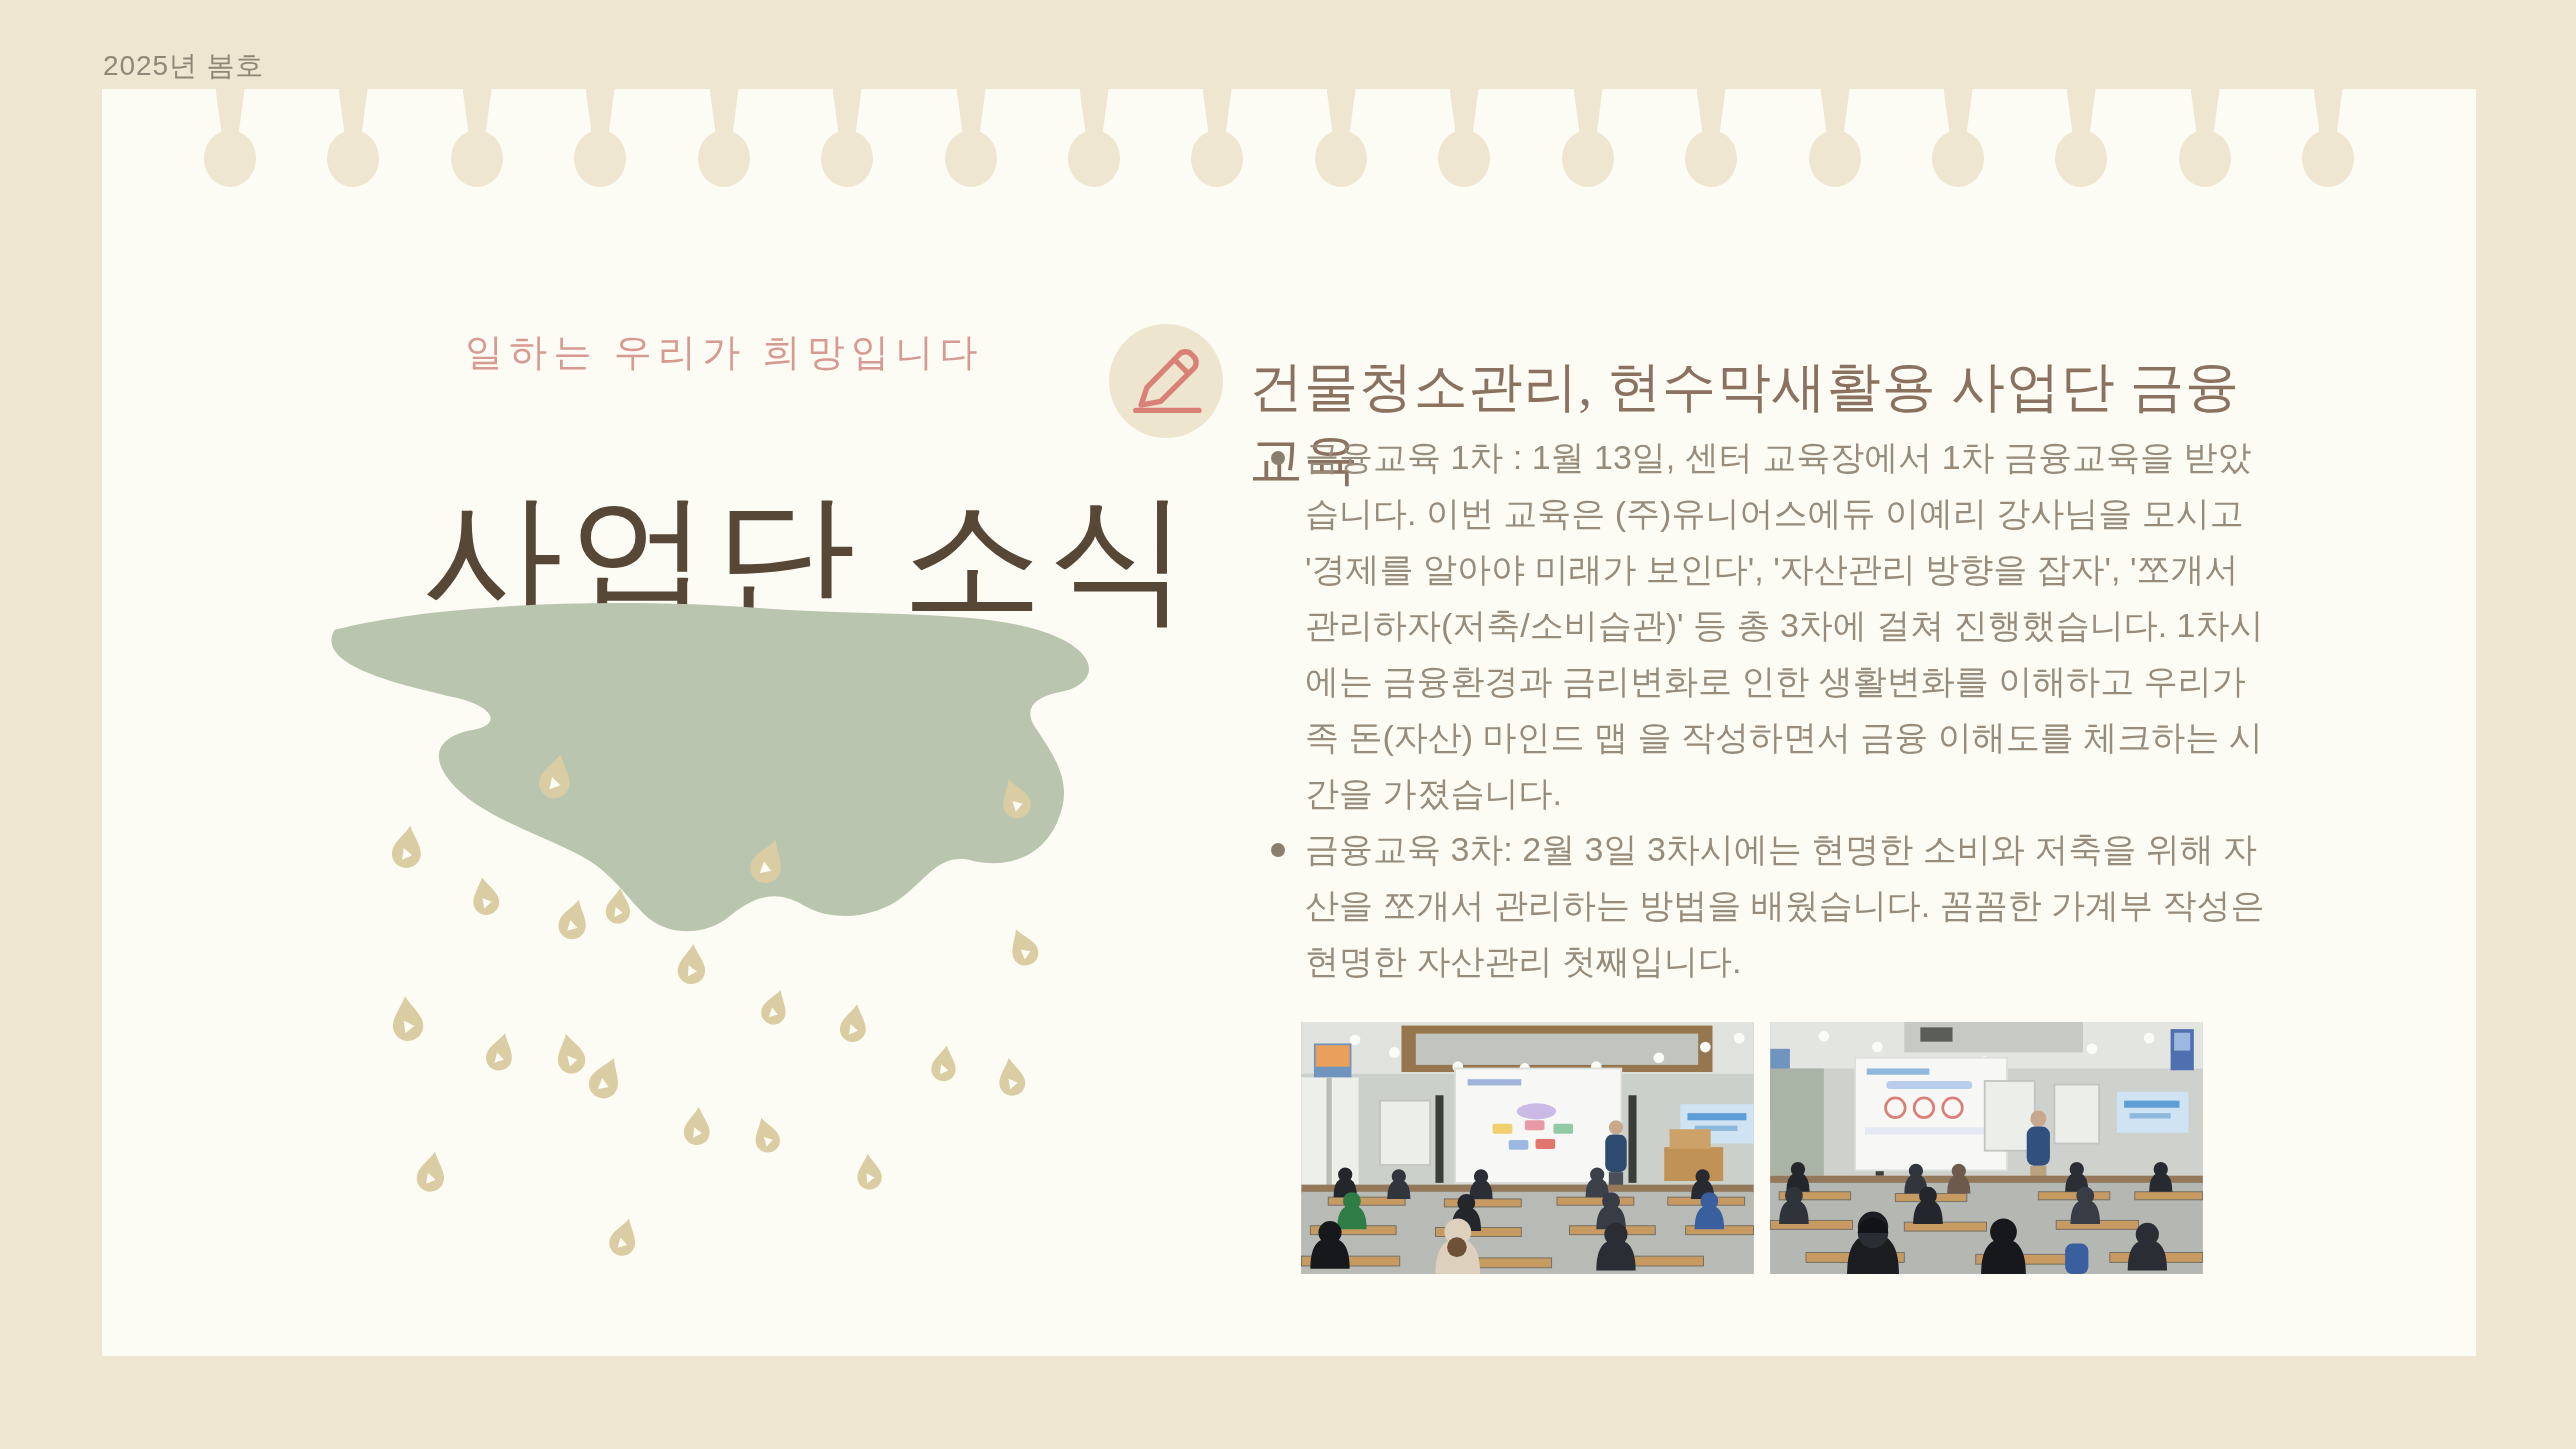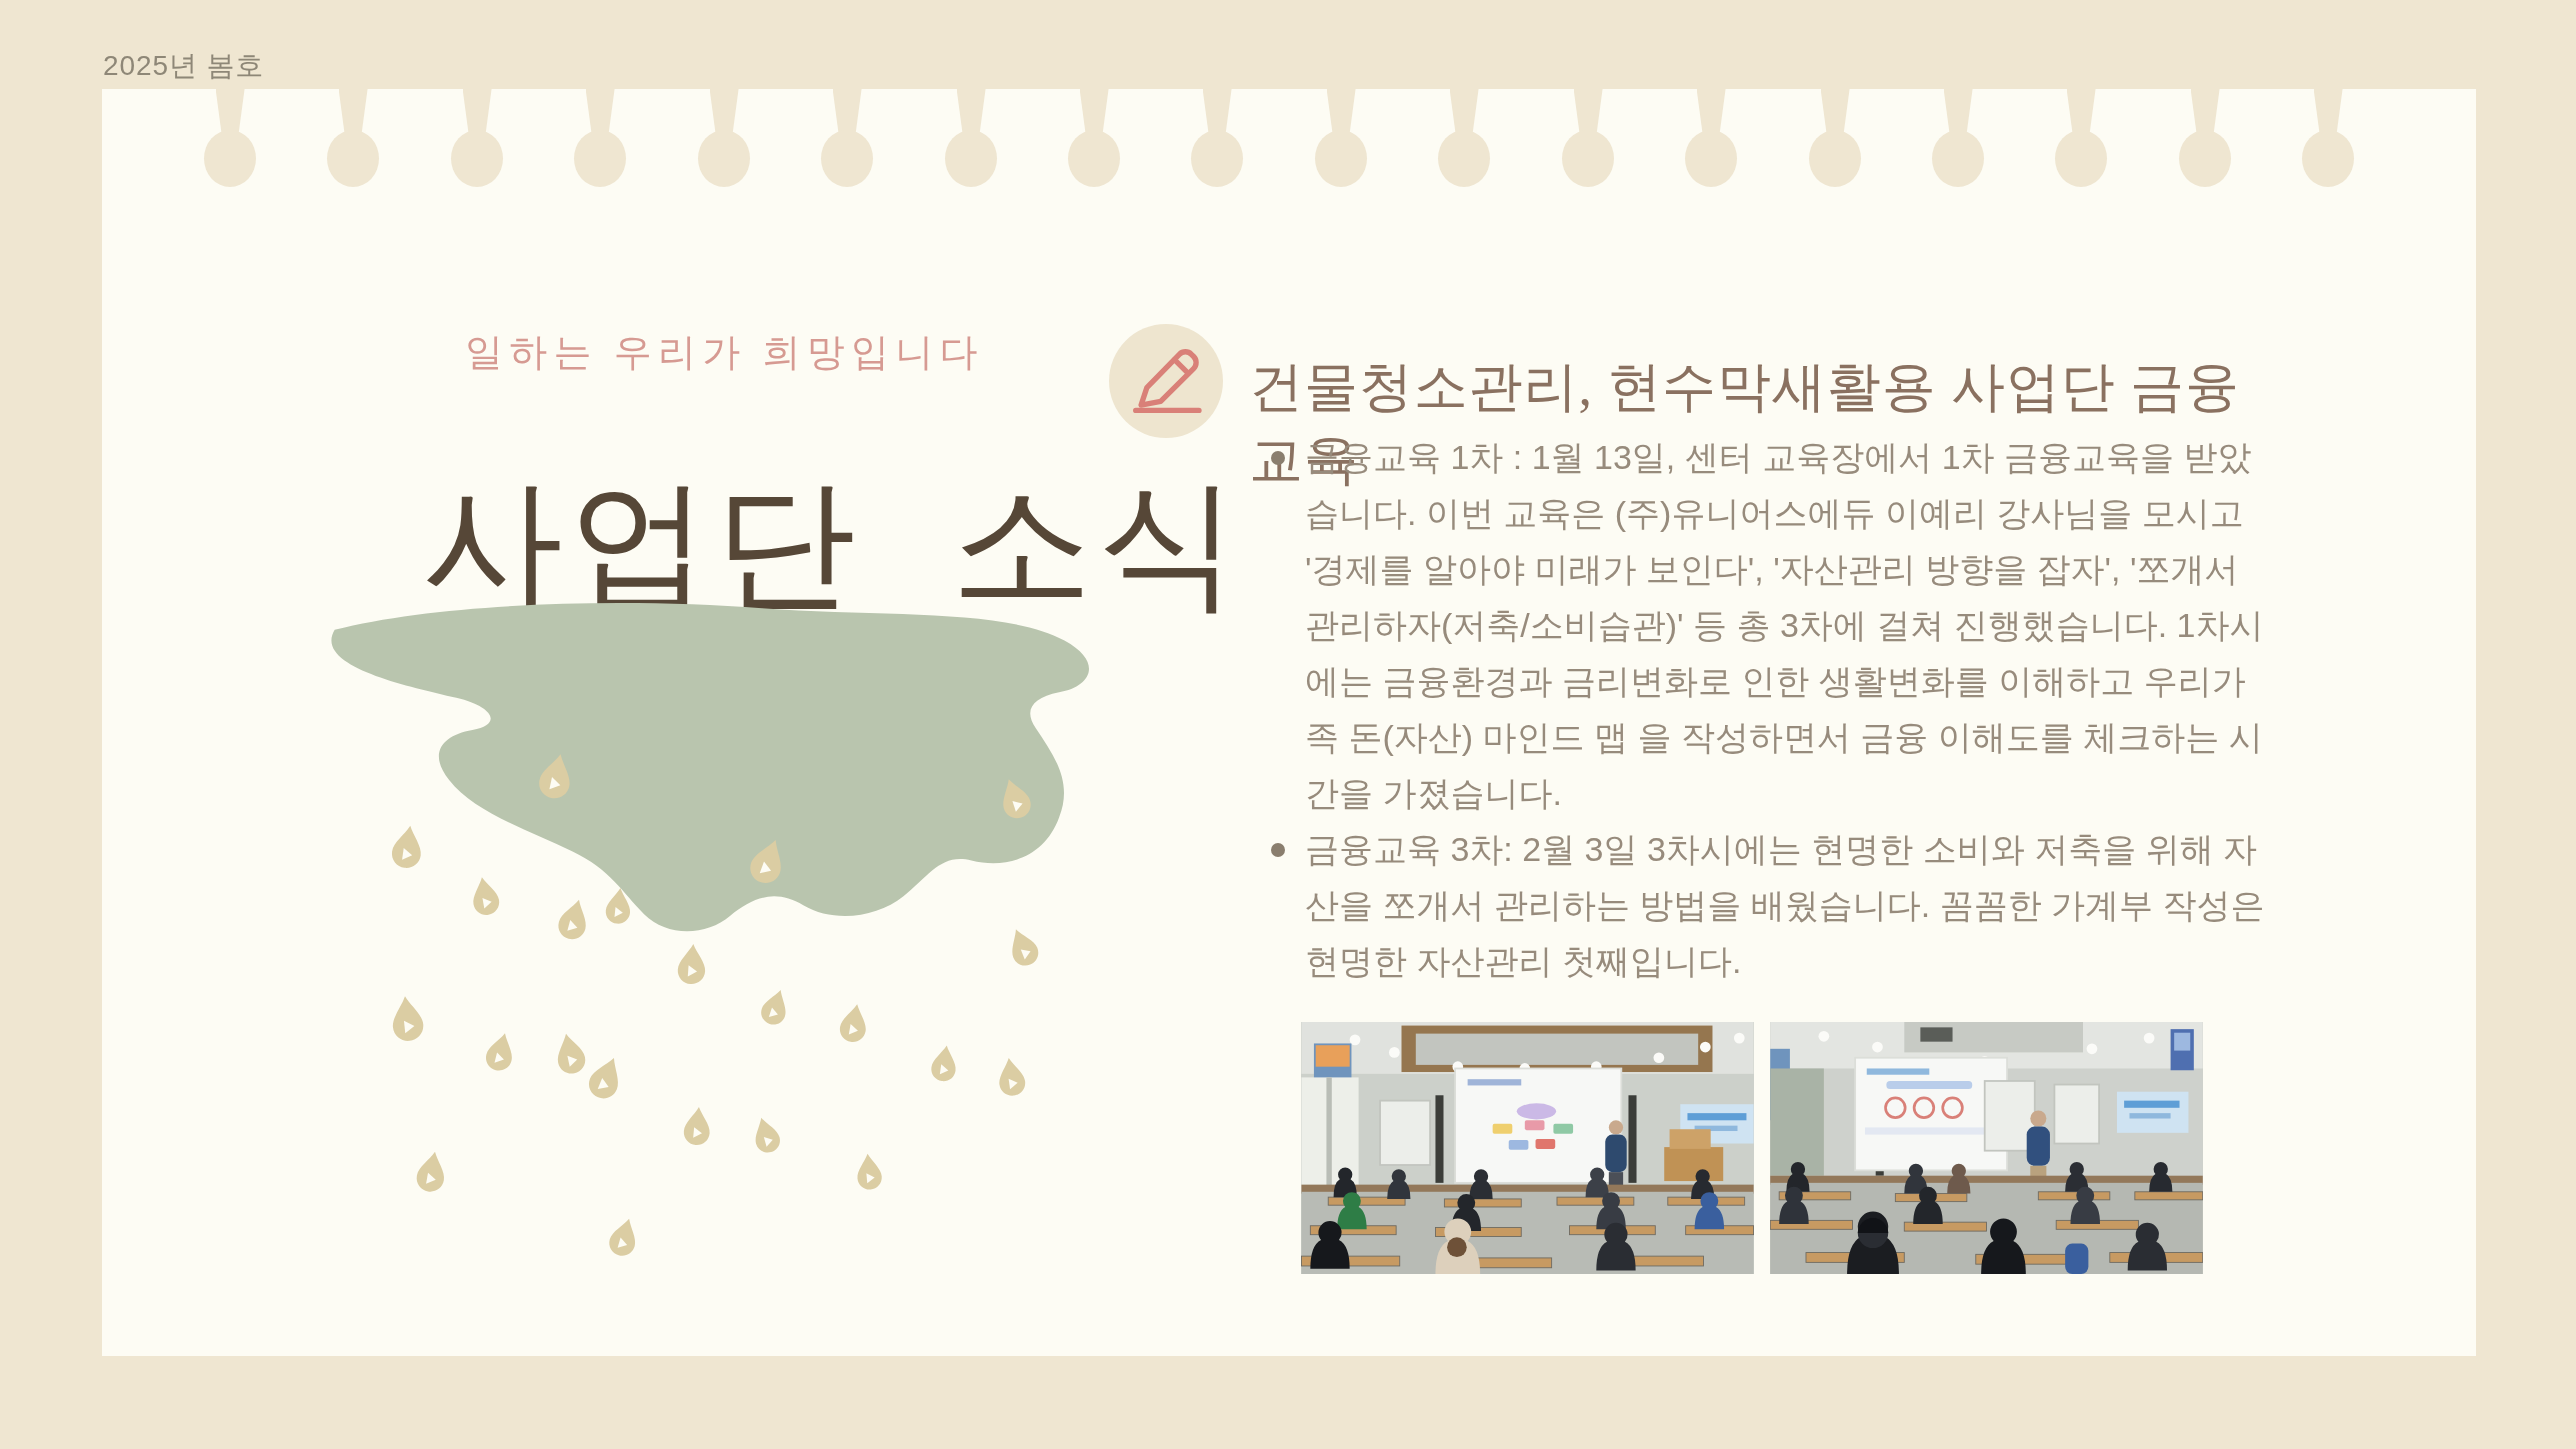--- a/index.html
+++ b/index.html
@@ -9,22 +9,22 @@
   .paper{position:absolute;left:102px;top:89px;width:2374px;height:1267px;background:#fdfcf4;}
   
   .teeth{position:absolute;left:0;top:0;width:100%;height:107px;}
   .tooth{position:absolute;top:0;width:52px;height:100px;}
   .tooth .stem{position:absolute;left:11.6px;top:0;width:29px;height:52px;background:#efe6d1;
                clip-path:polygon(0% 0%,100% 0%,76% 100%,24% 100%);}
   .tooth .ball{position:absolute;left:0;top:41px;width:52px;height:57px;background:#efe6d1;border-radius:50%;}
   
   .tagline{position:absolute;left:465px;top:327px;font-size:38px;letter-spacing:6.3px;color:#d69a92;
            font-family:"Liberation Serif","DejaVu Serif",serif;text-align:right;}
-  .big-title{position:absolute;left:422px;top:450px;font-size:141px;letter-spacing:5.4px;color:#564737;
-             font-family:Liberation Mono, monospace;font-weight:400;}
+  .big-title{position:absolute;left:422px;top:464px;font-size:141px;letter-spacing:5.4px;color:#564737;
+             font-family:Liberation Serif, serif;font-weight:400;}
   .blob-svg{position:absolute;left:315px;top:601px;}
   .sprinkle-svg{position:absolute;left:376px;top:751px;}
   
   .pencil-badge{position:absolute;left:1109px;top:324px;width:114px;height:114px;border-radius:50%;
                 background:#eee5cf;display:flex;align-items:center;justify-content:center;}
   .article-heading{position:absolute;left:1249px;top:351px;width:1038px;font-size:54px;color:#8a7160;
                    font-family:"Liberation Serif","DejaVu Serif",serif;letter-spacing:0.9px;}
   .bullet-list{position:absolute;left:1269px;top:429px;width:1000px;margin:0;padding:0;list-style:none;}
   .bullet-list li{position:relative;padding-left:36px;font-size:34px;line-height:56px;color:#978b7c;
                   word-break:break-all;text-align:left;}

